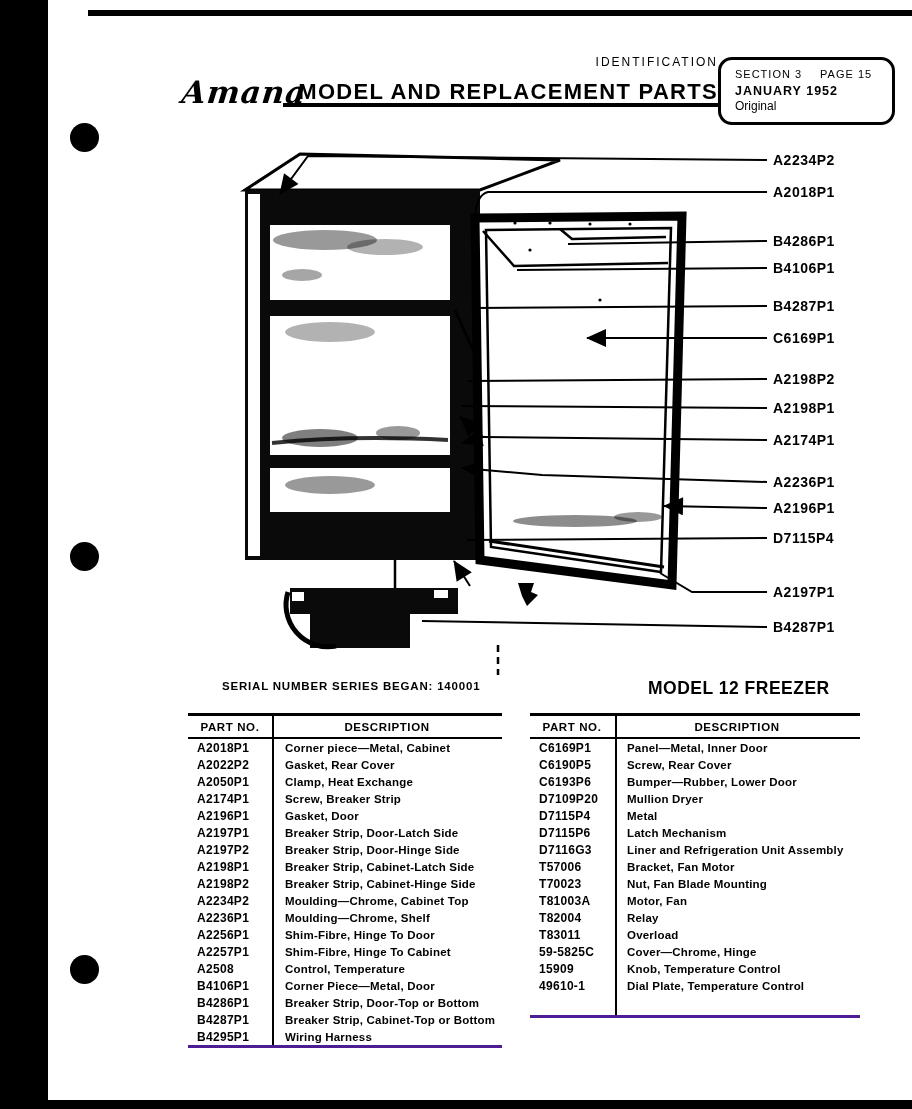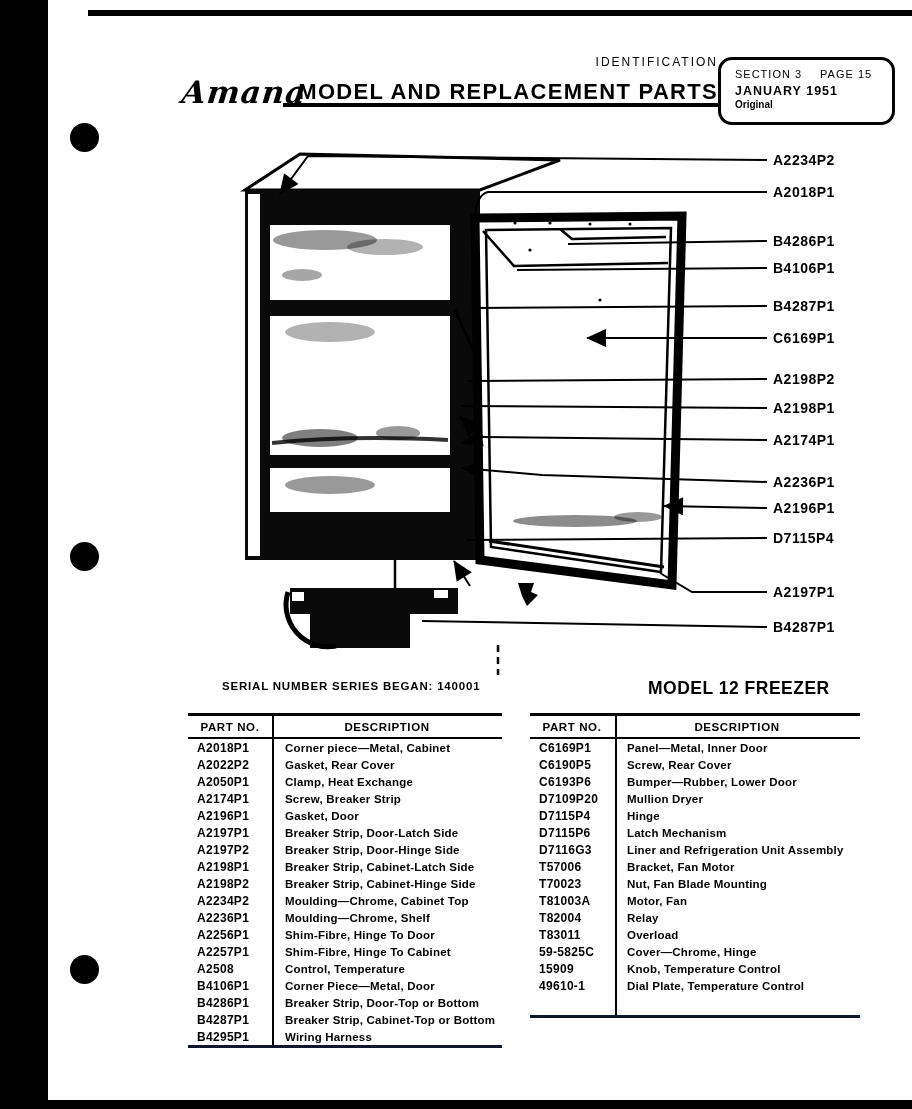--- a/index.html
+++ b/index.html
@@ -10,24 +10,24 @@
   .hole{position:absolute;width:29px;height:29px;border-radius:50%;background:#000;}
   .brand{font-family:"DejaVu Serif",serif;font-style:italic;font-weight:bold;
          font-size:31px;letter-spacing:1px;transform:skewX(-6deg);}
   .title1{font-weight:normal;font-size:12px;letter-spacing:2px;text-align:right;width:436px;}
   .title2{font-weight:bold;font-size:22px;letter-spacing:1.3px;text-align:right;width:436px;}
   .rule{height:4px;background:#000;}
   .secbox{border:3px solid #000;border-radius:14px;padding:8px 0 0 14px;box-sizing:border-box;}
   .secline1{font-weight:normal;font-size:11px;letter-spacing:1px;}
   .secline1 .gap{display:inline-block;width:18px;}
   .secline2{font-weight:bold;font-size:12.5px;letter-spacing:1px;margin-top:4px;}
-  .secline3{font-weight:bold;font-size:10px;margin-top:1px;}
+  .secline3{font-weight:normal;font-size:12px;margin-top:1px;}
   .serial{font-weight:bold;font-size:11.5px;letter-spacing:.8px;}
   .modeltitle{font-weight:bold;font-size:17.5px;letter-spacing:.5px;text-align:center;}
-  .ptable{position:absolute;border-top:3px solid #000;border-bottom:3px solid #0f172a;}
+  .ptable{position:absolute;border-top:3px solid #000;border-bottom:3px solid #4c1d95;}
   .ptable::after{content:"";position:absolute;left:84px;top:0;bottom:0;width:2px;background:#000;}
   .pt-right::after{left:85px;}
   .thead{display:flex;height:21px;align-items:center;border-bottom:2px solid #000;
          font-weight:bold;font-size:11.5px;letter-spacing:.6px;}
   .th-part{width:84px;text-align:center;}
   .th-desc{flex:1;text-align:center;}
   .trow{display:flex;height:17px;align-items:center;font-weight:bold;white-space:nowrap;}
   .cell{box-sizing:border-box;}
   .cpart{width:84px;padding-left:9px;font-size:12px;letter-spacing:.3px;}
   .cdesc{padding-left:13px;font-size:11.5px;letter-spacing:.2px;}
@@ -50,21 +50,21 @@
 
   <div class="abs brand" style="left:182px;top:74px;">Amana</div>
   <div class="abs title1" style="left:282px;top:55px;">IDENTIFICATION</div>
   <div class="abs title2" style="left:282px;top:79px;">MODEL AND REPLACEMENT PARTS</div>
   <div class="abs rule" style="left:283px;top:103px;width:435px;"></div>
 
   <div class="abs secbox" style="left:718px;top:57px;width:177px;height:68px;">
     <div class="secline1">
       <span>SECTION 3</span><span class="gap"></span><span>PAGE 15</span>
     </div>
-    <div class="secline2">JANUARY 1951</div>
+    <div class="secline2">JANUARY 1952</div>
     <div class="secline3">Original</div>
   </div>
 
   <svg class="abs" style="left:230px;top:140px;" width="682" height="535" viewBox="0 0 682 535">
     <defs>
       <marker id="arr" markerWidth="11" markerHeight="9" refX="10" refY="4.5" orient="auto">
         <path d="M0.5,0 L10.5,4.5 L0.5,9 z" fill="#000"></path>
       </marker>
     </defs>
 
@@ -252,21 +252,21 @@
         <div class="trow">
           <div class="cell cpart">C6193P6</div>
           <div class="cell cdesc">Bumper—Rubber, Lower Door</div>
         </div>
         <div class="trow">
           <div class="cell cpart">D7109P20</div>
           <div class="cell cdesc">Mullion Dryer</div>
         </div>
         <div class="trow">
           <div class="cell cpart">D7115P4</div>
-          <div class="cell cdesc">Hinge</div>
+          <div class="cell cdesc">Metal</div>
         </div>
         <div class="trow">
           <div class="cell cpart">D7115P6</div>
           <div class="cell cdesc">Latch Mechanism</div>
         </div>
         <div class="trow">
           <div class="cell cpart">D7116G3</div>
           <div class="cell cdesc">Liner and Refrigeration Unit Assembly</div>
         </div>
         <div class="trow">

